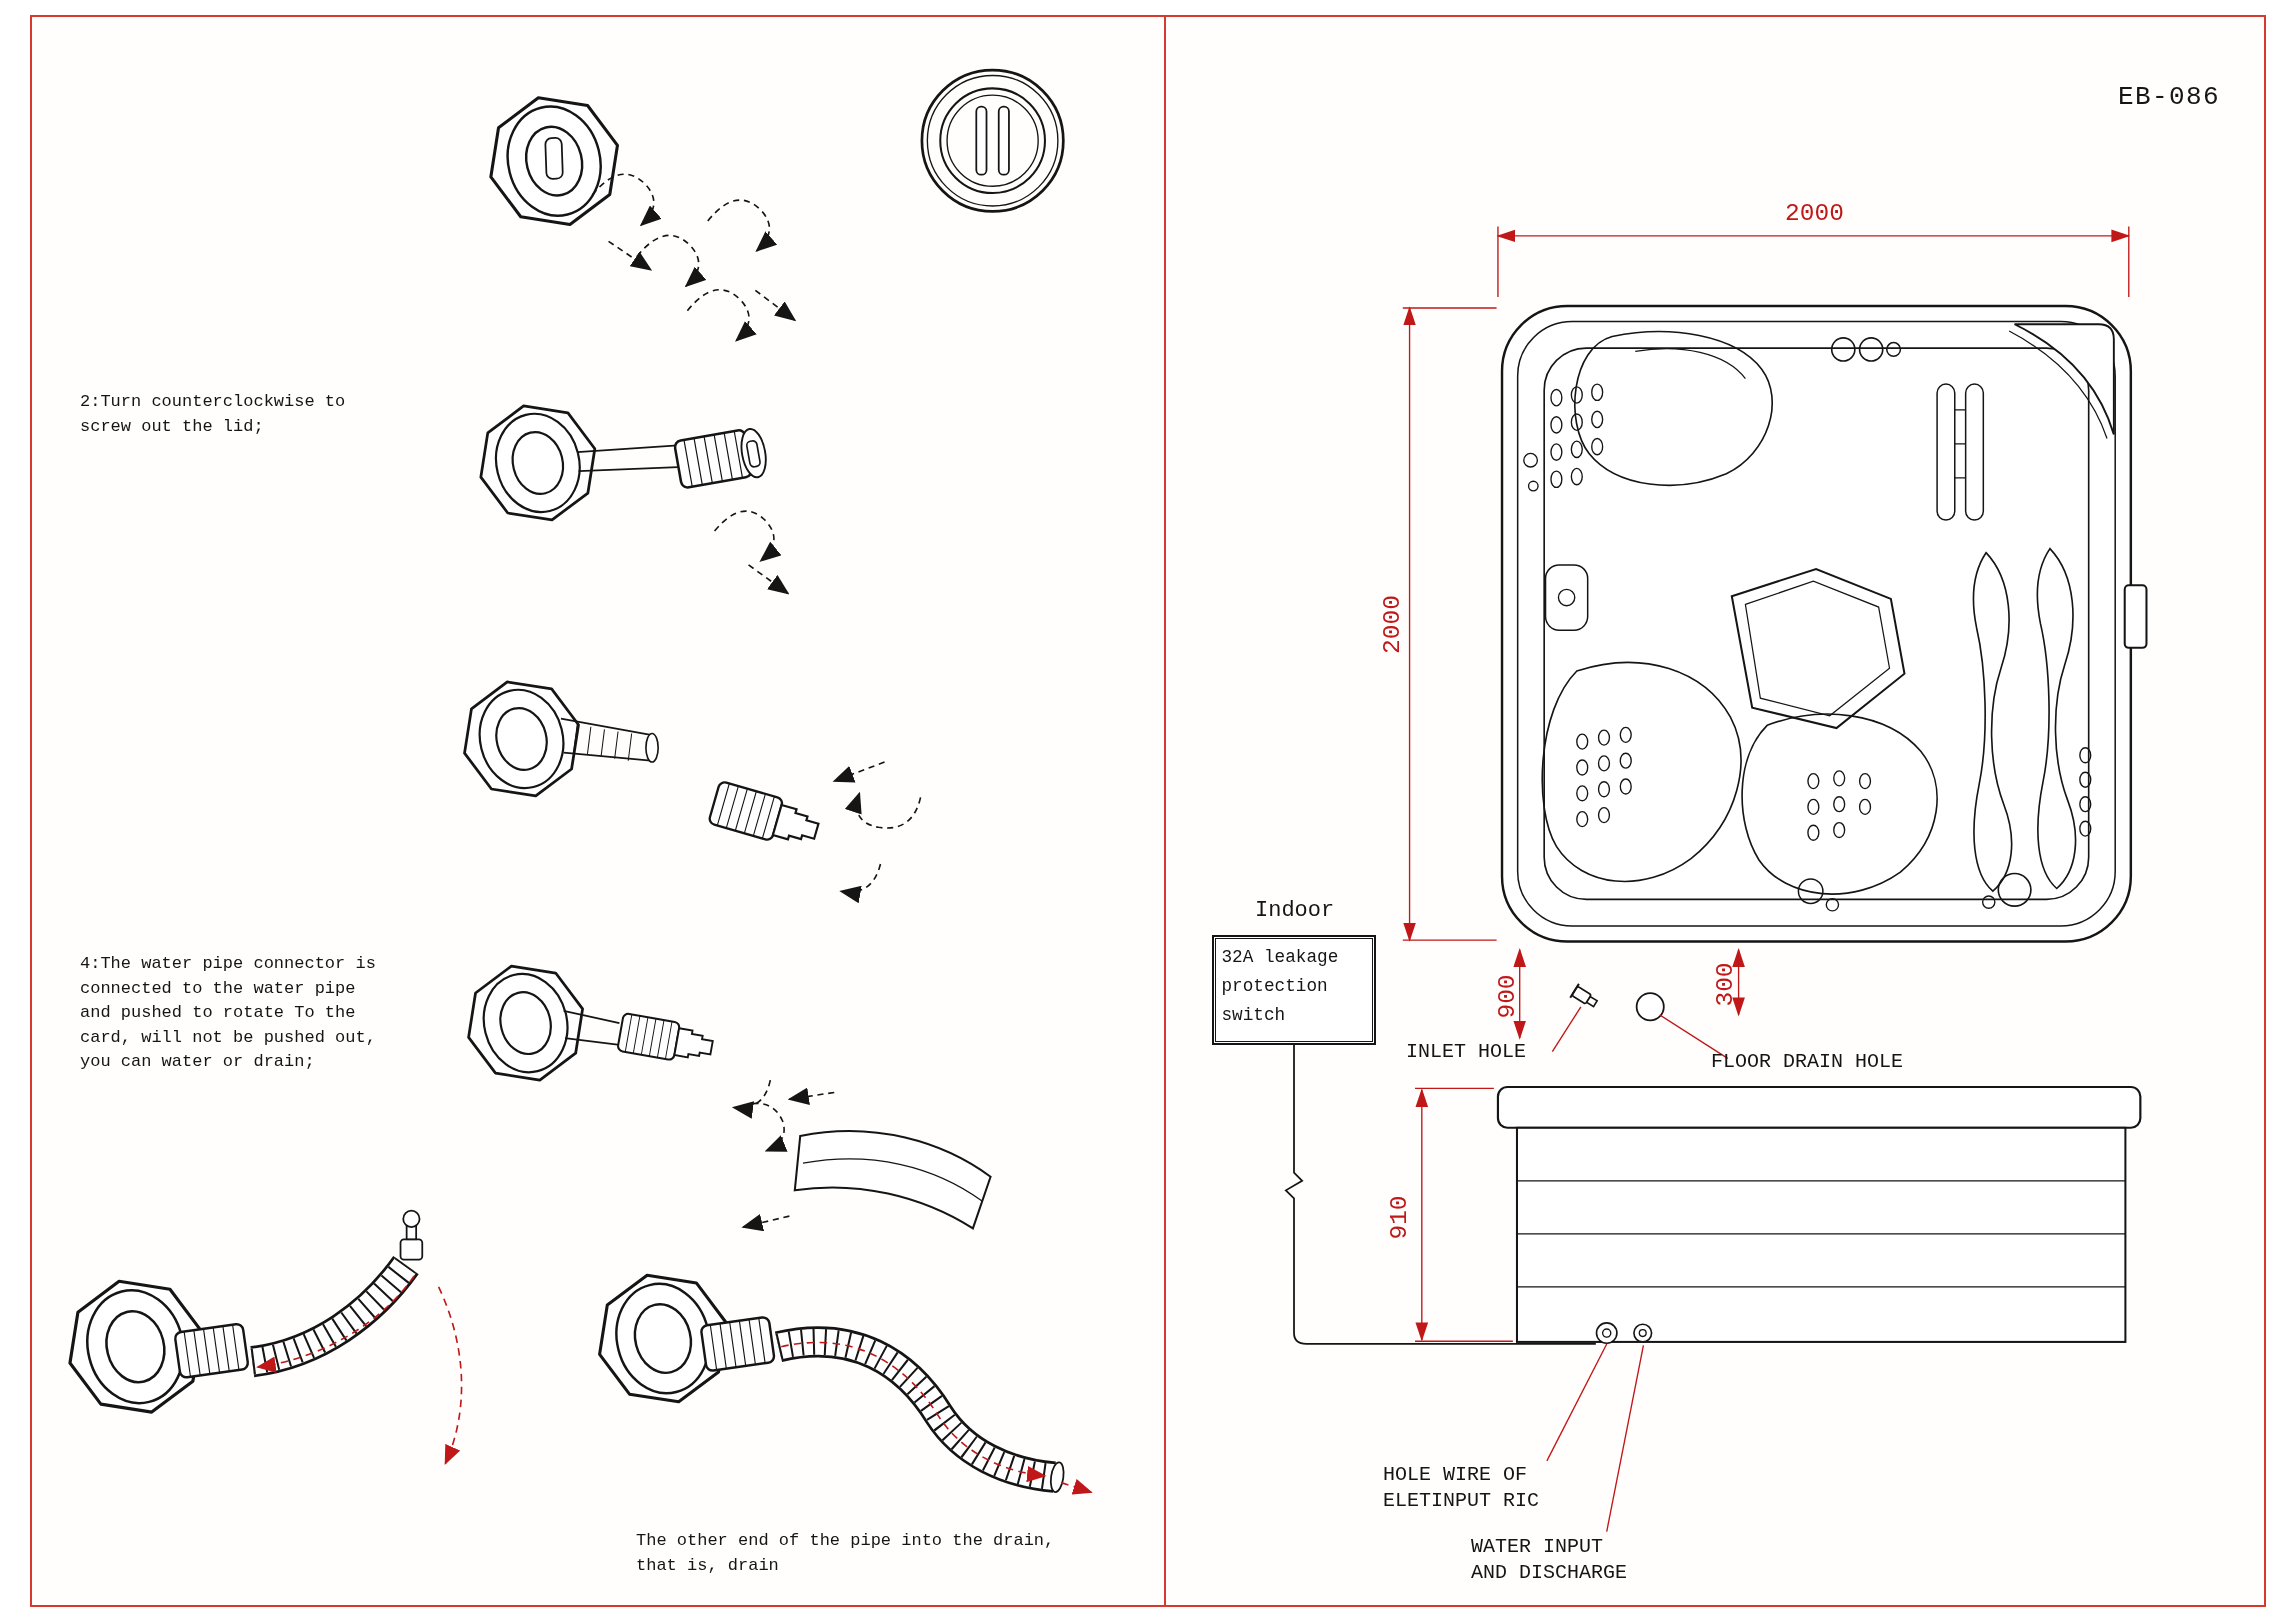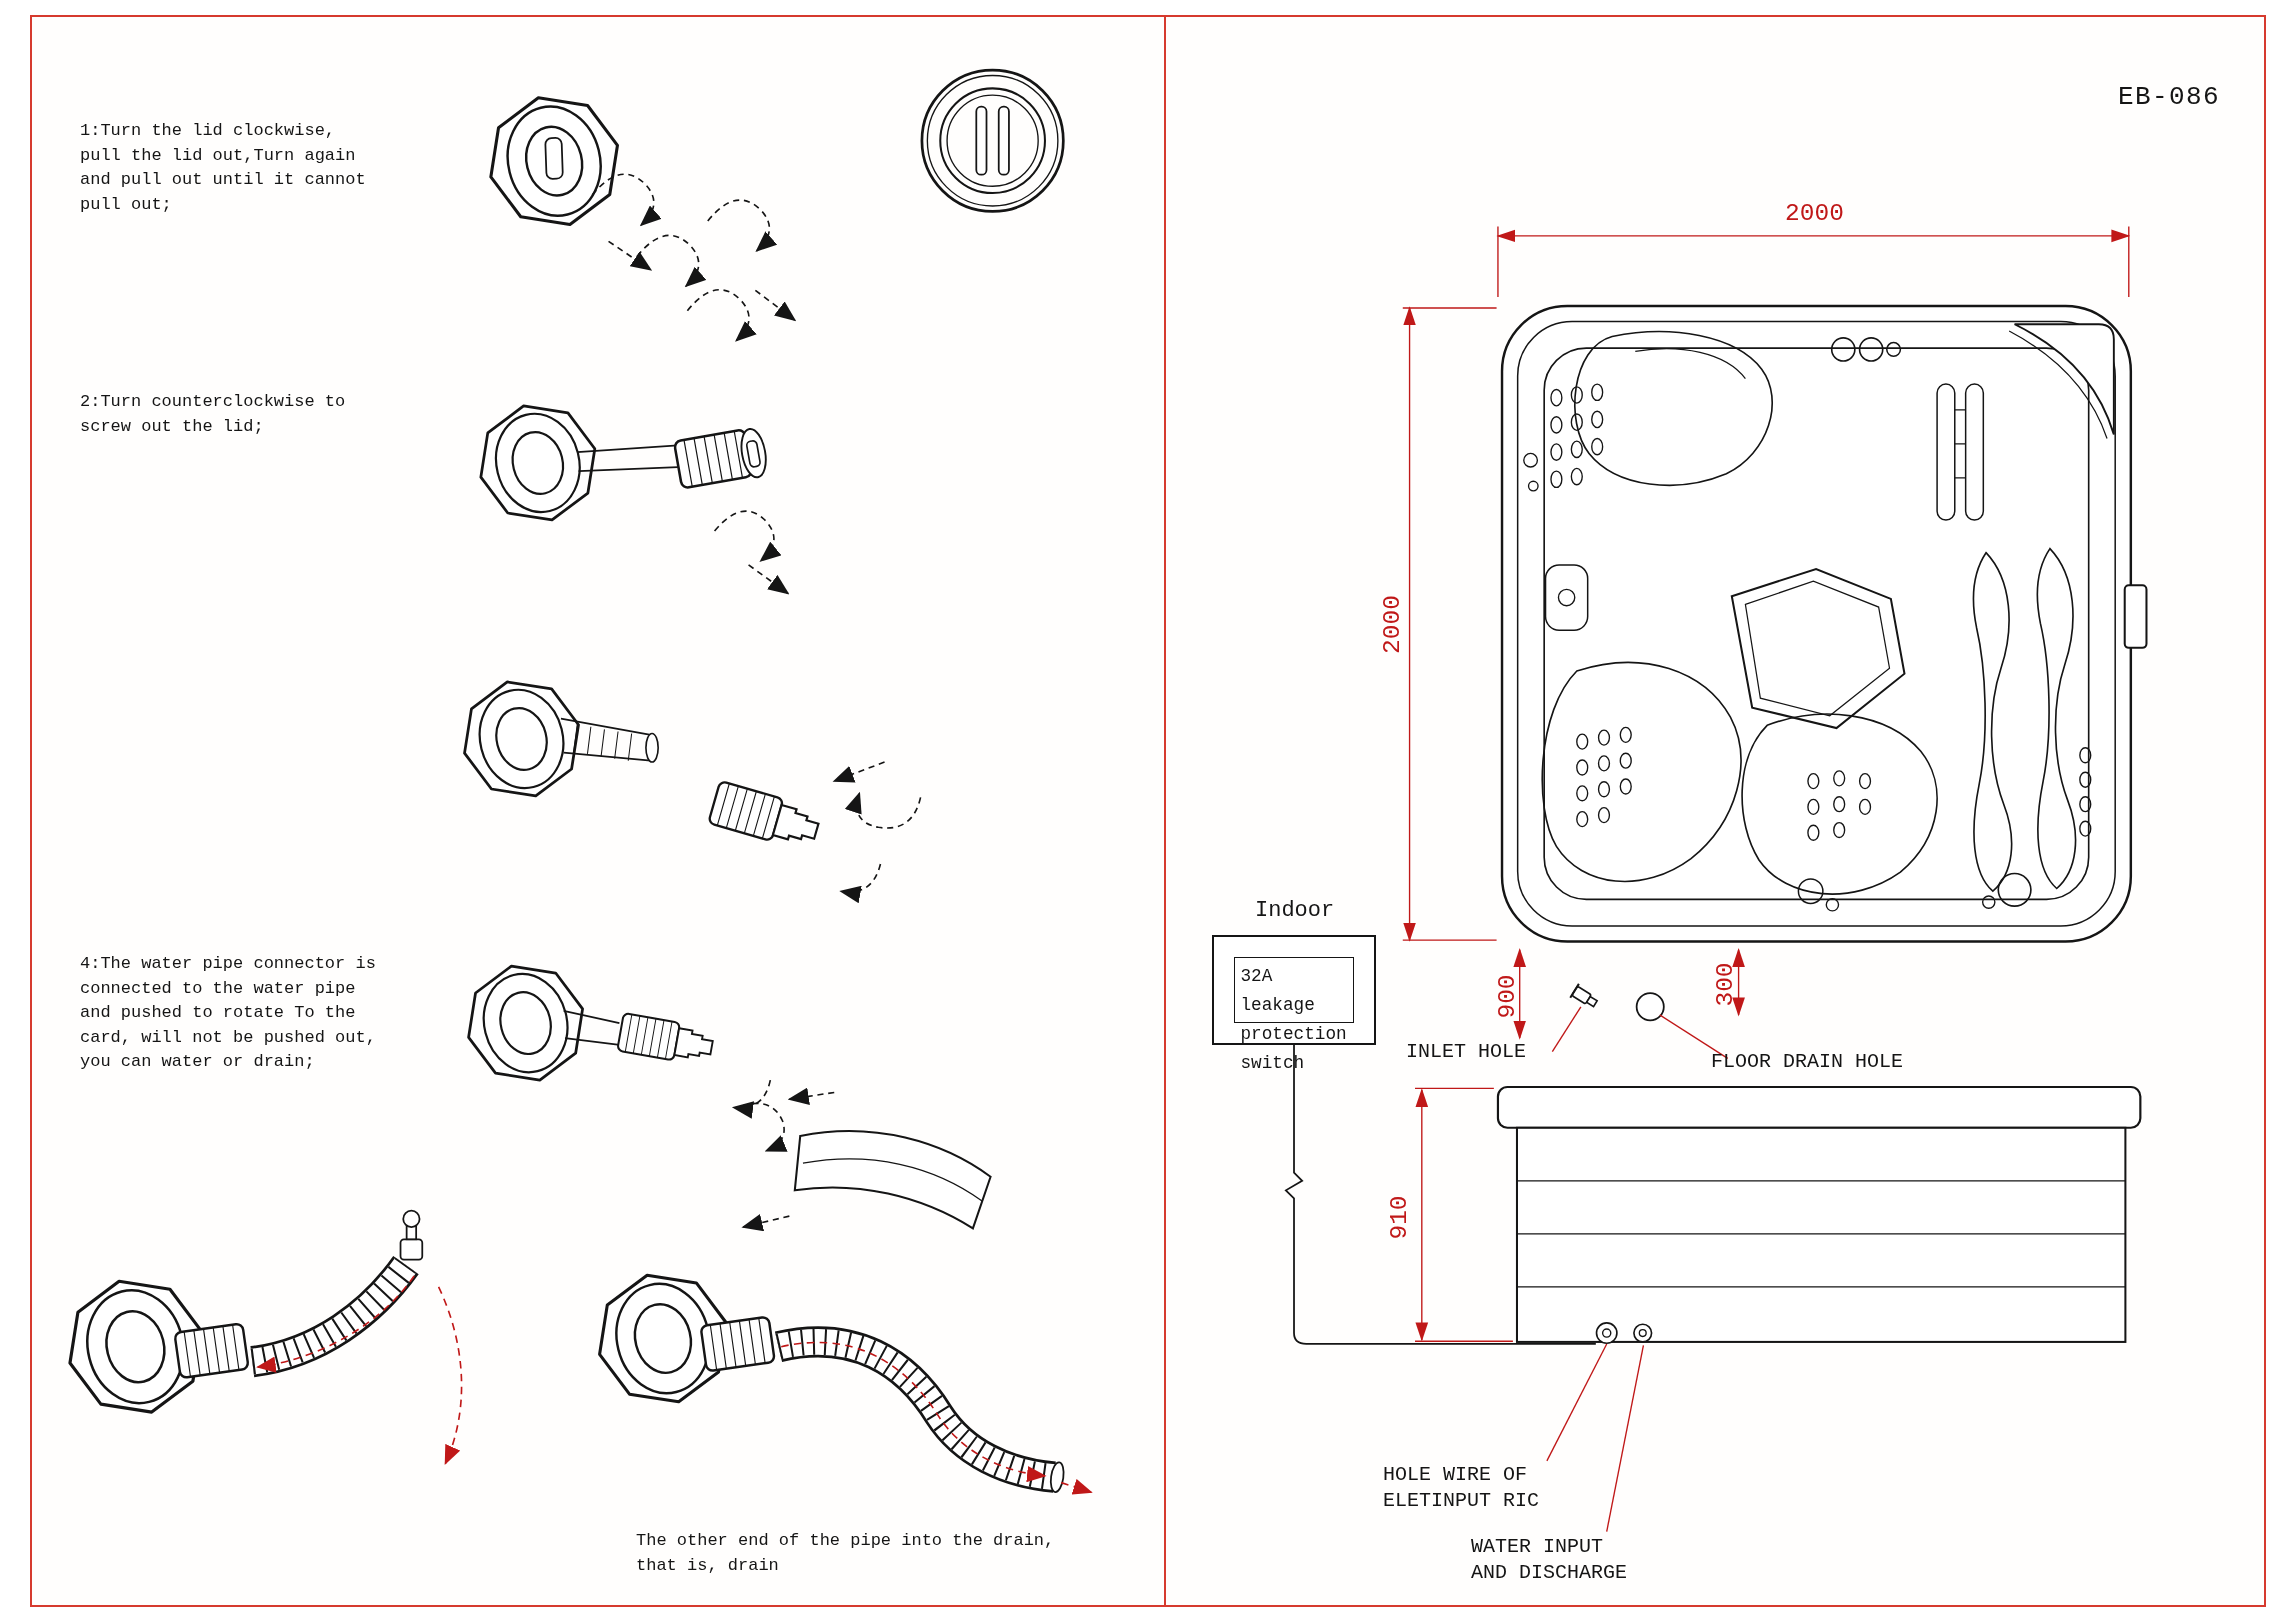--- a/index.html
+++ b/index.html
@@ -9,34 +9,30 @@
   .panel { position:absolute; top:0; height:100%; }
   .panel.left  { left:0; width:1132px; }
   .panel.right { left:1132px; width:1103px; border-left:2px solid #d63a2e; }
   svg.layer { position:absolute; left:0; top:0; width:100%; height:100%; }
   .txt { position:absolute; white-space:pre-line; font-size:17px; line-height:24.5px; color:#151515; }
   .lbl { position:absolute; white-space:pre-line; font-size:20px; line-height:26px; color:#151515; }
   .dimtxt { position:absolute; color:#c01818; font-size:24.5px; text-align:center; white-space:nowrap; }
   .rot { transform:rotate(-90deg); transform-origin:center; }
   .model { position:absolute; left:952px; top:65px; font-size:26px; letter-spacing:1.4px; color:#151515; }
   .indoor { position:absolute; left:89px; top:881px; font-size:22px; color:#151515; }
-  .switchbox { position:absolute; left:46px; top:918px; width:164px; height:110px; border:2px solid #151515; padding:20px; background:#fff; }
+  .switchbox { position:absolute; left:46px; top:918px; width:164px; height:110px; border:2px solid #151515; padding:1px; background:#fff; }
   .switchbox-inner { width:100%; height:100%; border:1.4px solid #151515; padding:4.1px 5.5px; font-size:17.7px; line-height:29px; white-space:pre-line; }
 </style>
 </head>
 <body>
 
 <div class="frame">
 
   <section class="panel left">
 
-    <div class="txt" style="left:48px; top:102px;">1:Turn the lid clockwise,
-pull the lid out,Turn again
-and pull out until it cannot
-pull out;</div>
     <div class="txt" style="left:48px; top:373px;">2:Turn counterclockwise to
 screw out the lid;</div>
     <div class="txt" style="left:48px; top:935px;">4:The water pipe connector is
 connected to the water pipe
 and pushed to rotate To the
 card, will not be pushed out,
  you can water or drain;</div>
     <div class="txt" style="left:604px; top:1512px;">The other end of the pipe into the drain,
  that is, drain</div>
 

